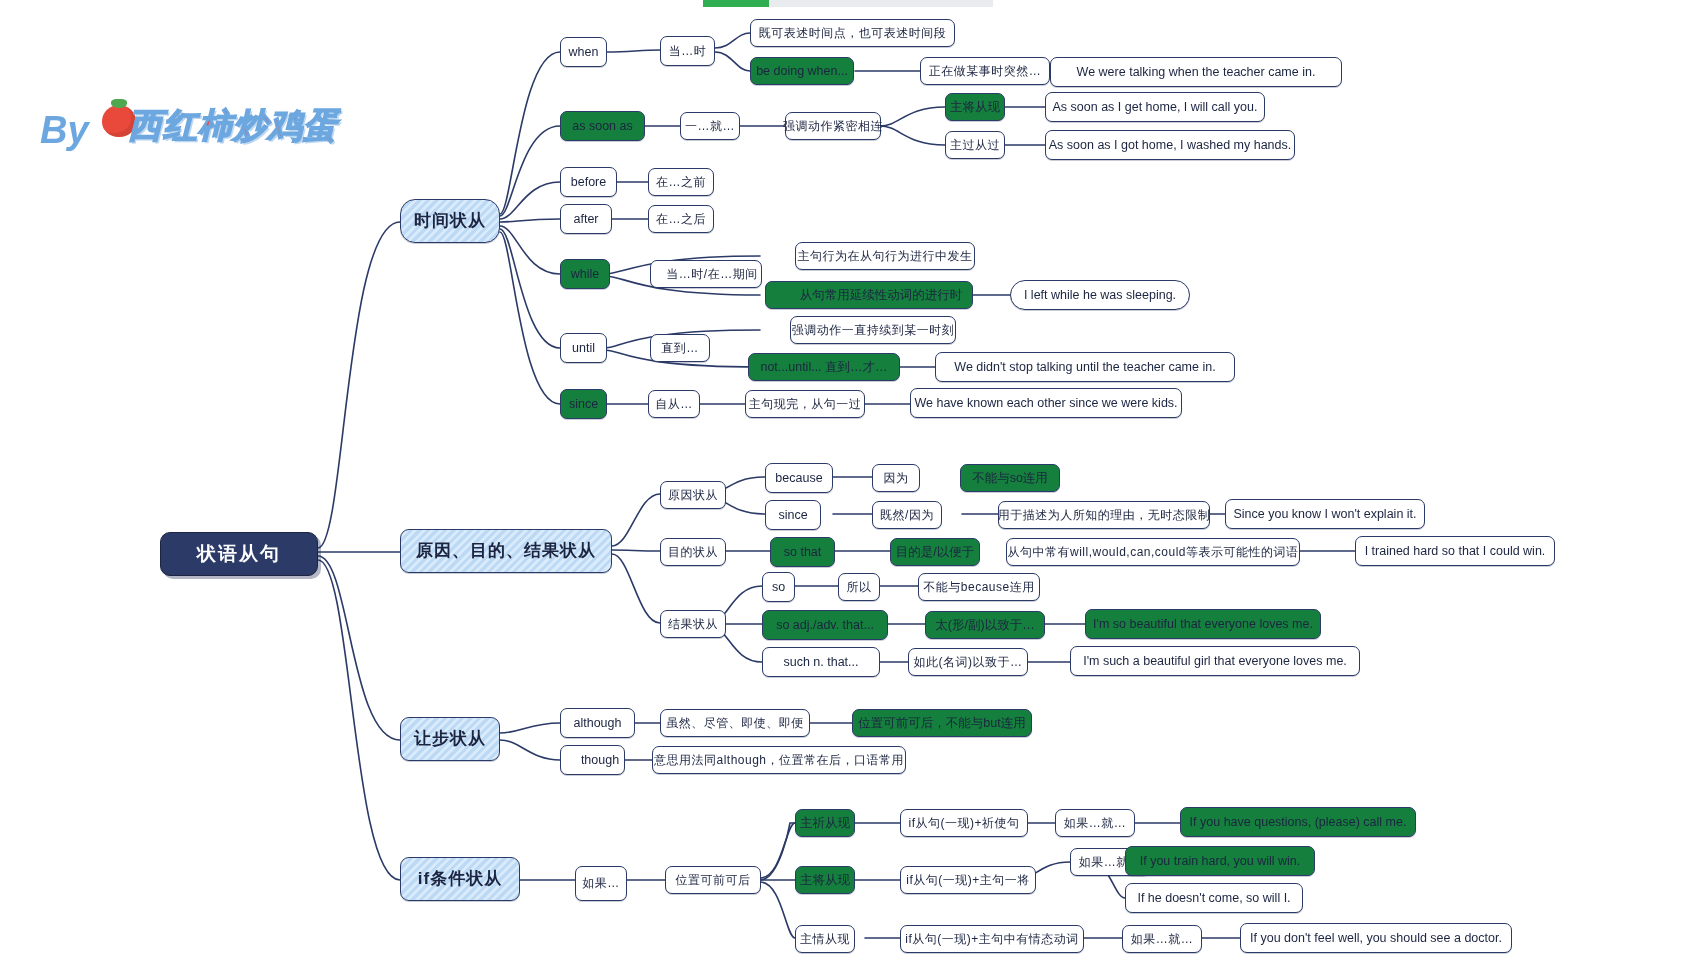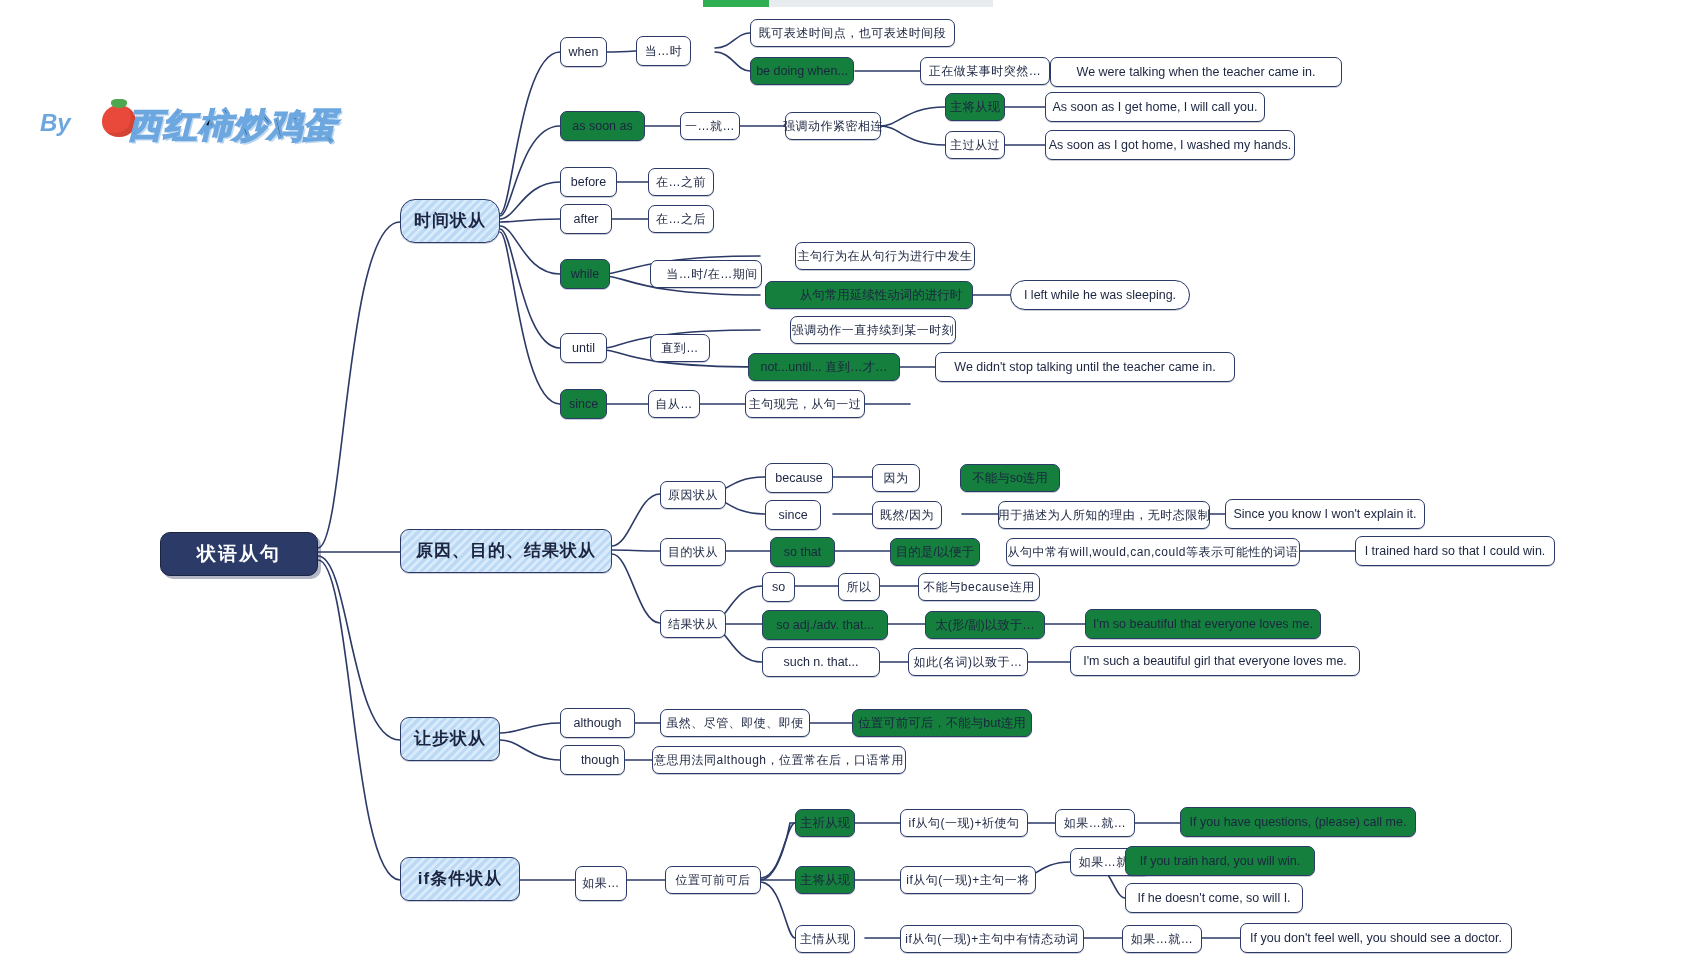--- a/index.html
+++ b/index.html
@@ -50,37 +50,37 @@
     border-radius:10px;
     box-shadow:3px 3px 0 rgba(40,50,90,.35);
   }
 
   
   #watermark{
     position:absolute;left:40px;top:95px;width:350px;height:75px;
   }
   #watermark .by{
     position:absolute;left:0;top:14px;
-    font-size:24px;font-style:italic;font-weight:bold;
+    font-size:38px;font-style:italic;font-weight:bold;
     color:#6da7e0;
     text-shadow:1px 1px 0 #ffffff;
   }
   #watermark .tomato{
     position:absolute;left:62px;top:10px;width:34px;height:32px;
     background:#e8493a;border-radius:50% 50% 48% 48%;
     box-shadow:inset -5px -4px 0 rgba(0,0,0,.08);
   }
   #watermark .tomato:after{
     content:"";position:absolute;left:9px;top:-6px;width:16px;height:9px;
     background:#4fa84f;border-radius:40% 40% 60% 60%;
   }
   #watermark .wname{
     position:absolute;left:88px;top:8px;
     font-size:34px;font-weight:bold;font-style:italic;
-    color:#000000;
+    color:#ef4444;
     -webkit-text-stroke:1.5px #6da7e0;
     text-shadow:2px 2px 0 rgba(109,167,224,.45);
     letter-spacing:1px;
   }
   #topbar{
     position:absolute;left:703px;top:0;width:290px;height:7px;
     background:#e9ecef;
   }
   #topbar i{position:absolute;left:0;top:0;width:66px;height:7px;background:#2fae52;display:block;}
 </style>
@@ -191,21 +191,21 @@
   </svg>
 
   <div class="node root" style="left:160px;top:532px;width:158px;height:44px;">状语从句</div>
 
   <div class="node blue" style="left:400px;top:199px;width:100px;height:44px;border-radius:15px;">时间状从</div>
   <div class="node blue" style="left:400px;top:529px;width:212px;height:44px;">原因、目的、结果状从</div>
   <div class="node blue" style="left:400px;top:717px;width:100px;height:44px;">让步状从</div>
   <div class="node blue" style="left:400px;top:857px;width:120px;height:44px;">if条件状从</div>
 
   <div class="node" style="left:560px;top:37px;width:47px;height:30px;">when</div>
-  <div class="node cn" style="left:636px;top:36px;width:55px;height:30px;">当…时</div>
+  <div class="node cn" style="left:660px;top:36px;width:55px;height:30px;">当…时</div>
   <div class="node cn" style="left:750px;top:19px;width:205px;height:28px;">既可表述时间点，也可表述时间段</div>
   <div class="node yellow" style="left:750px;top:57px;width:104px;height:28px;">be doing when...</div>
   <div class="node cn" style="left:920px;top:57px;width:130px;height:28px;">正在做某事时突然…</div>
   <div class="node" style="left:1050px;top:57px;width:292px;height:30px;">We were talking when the teacher came in.</div>
 
   <div class="node yellow" style="left:560px;top:111px;width:85px;height:30px;">as soon as</div>
   <div class="node cn" style="left:680px;top:112px;width:60px;height:28px;">一…就…</div>
   <div class="node cn" style="left:785px;top:112px;width:96px;height:28px;">强调动作紧密相连</div>
   <div class="node yellow" style="left:945px;top:93px;width:60px;height:28px;">主将从现</div>
   <div class="node" style="left:1045px;top:92px;width:220px;height:30px;">As soon as I get home, I will call you.</div>
@@ -225,20 +225,21 @@
 
   <div class="node" style="left:560px;top:333px;width:47px;height:30px;">until</div>
   <div class="node cn" style="left:650px;top:334px;width:60px;height:28px;">直到…</div>
   <div class="node cn" style="left:790px;top:316px;width:166px;height:28px;">强调动作一直持续到某一时刻</div>
   <div class="node yellow" style="left:748px;top:353px;width:152px;height:28px;">not...until... 直到…才…</div>
   <div class="node" style="left:935px;top:352px;width:300px;height:30px;">We didn't stop talking until the teacher came in.</div>
 
   <div class="node yellow" style="left:560px;top:389px;width:47px;height:30px;">since</div>
   <div class="node cn" style="left:648px;top:390px;width:52px;height:28px;">自从…</div>
   <div class="node cn" style="left:745px;top:390px;width:120px;height:28px;">主句现完，从句一过</div>
+  <div class="node" style="left:910px;top:388px;width:272px;height:30px;">We have known each other since we were kids.</div>
 
   <div class="node cn" style="left:660px;top:481px;width:66px;height:28px;">原因状从</div>
   <div class="node" style="left:765px;top:463px;width:68px;height:30px;">because</div>
   <div class="node cn" style="left:872px;top:464px;width:48px;height:28px;">因为</div>
   <div class="node yellow" style="left:960px;top:464px;width:100px;height:28px;">不能与so连用</div>
   <div class="node" style="left:765px;top:500px;width:56px;height:30px;">since</div>
   <div class="node cn" style="left:872px;top:501px;width:70px;height:28px;">既然/因为</div>
   <div class="node cn" style="left:998px;top:501px;width:212px;height:28px;">用于描述为人所知的理由，无时态限制</div>
   <div class="node" style="left:1225px;top:499px;width:200px;height:30px;">Since you know I won't explain it.</div>
 

